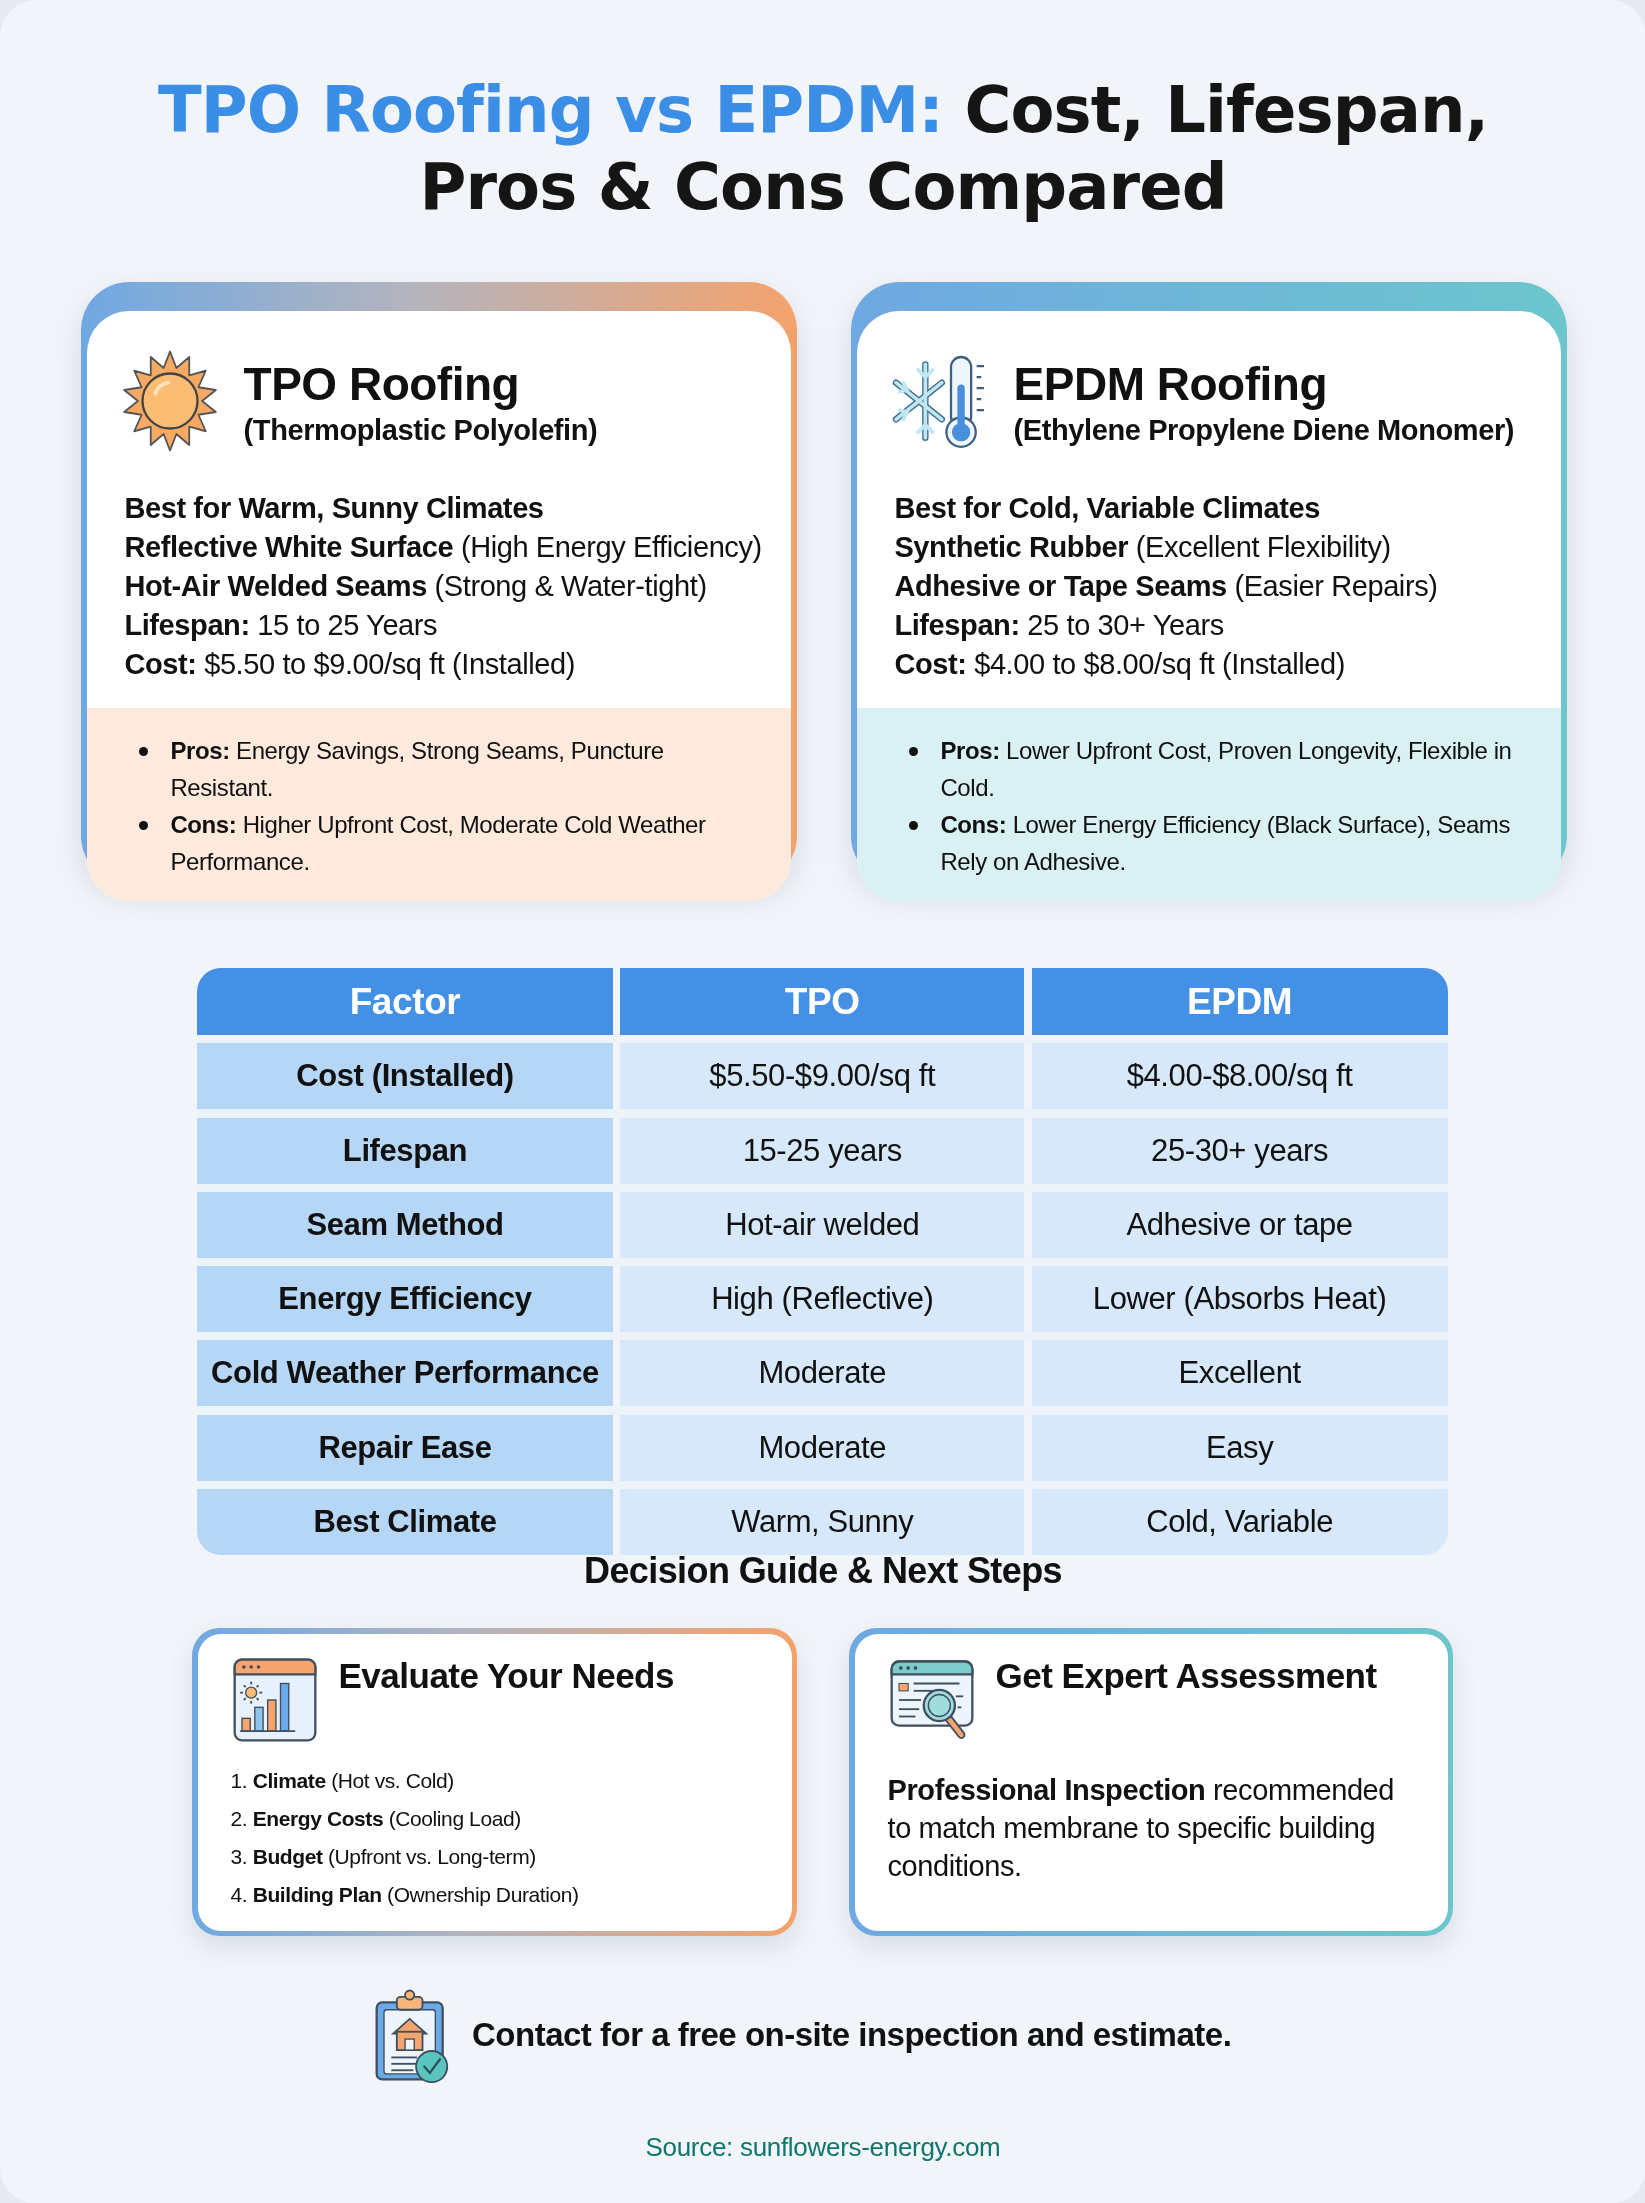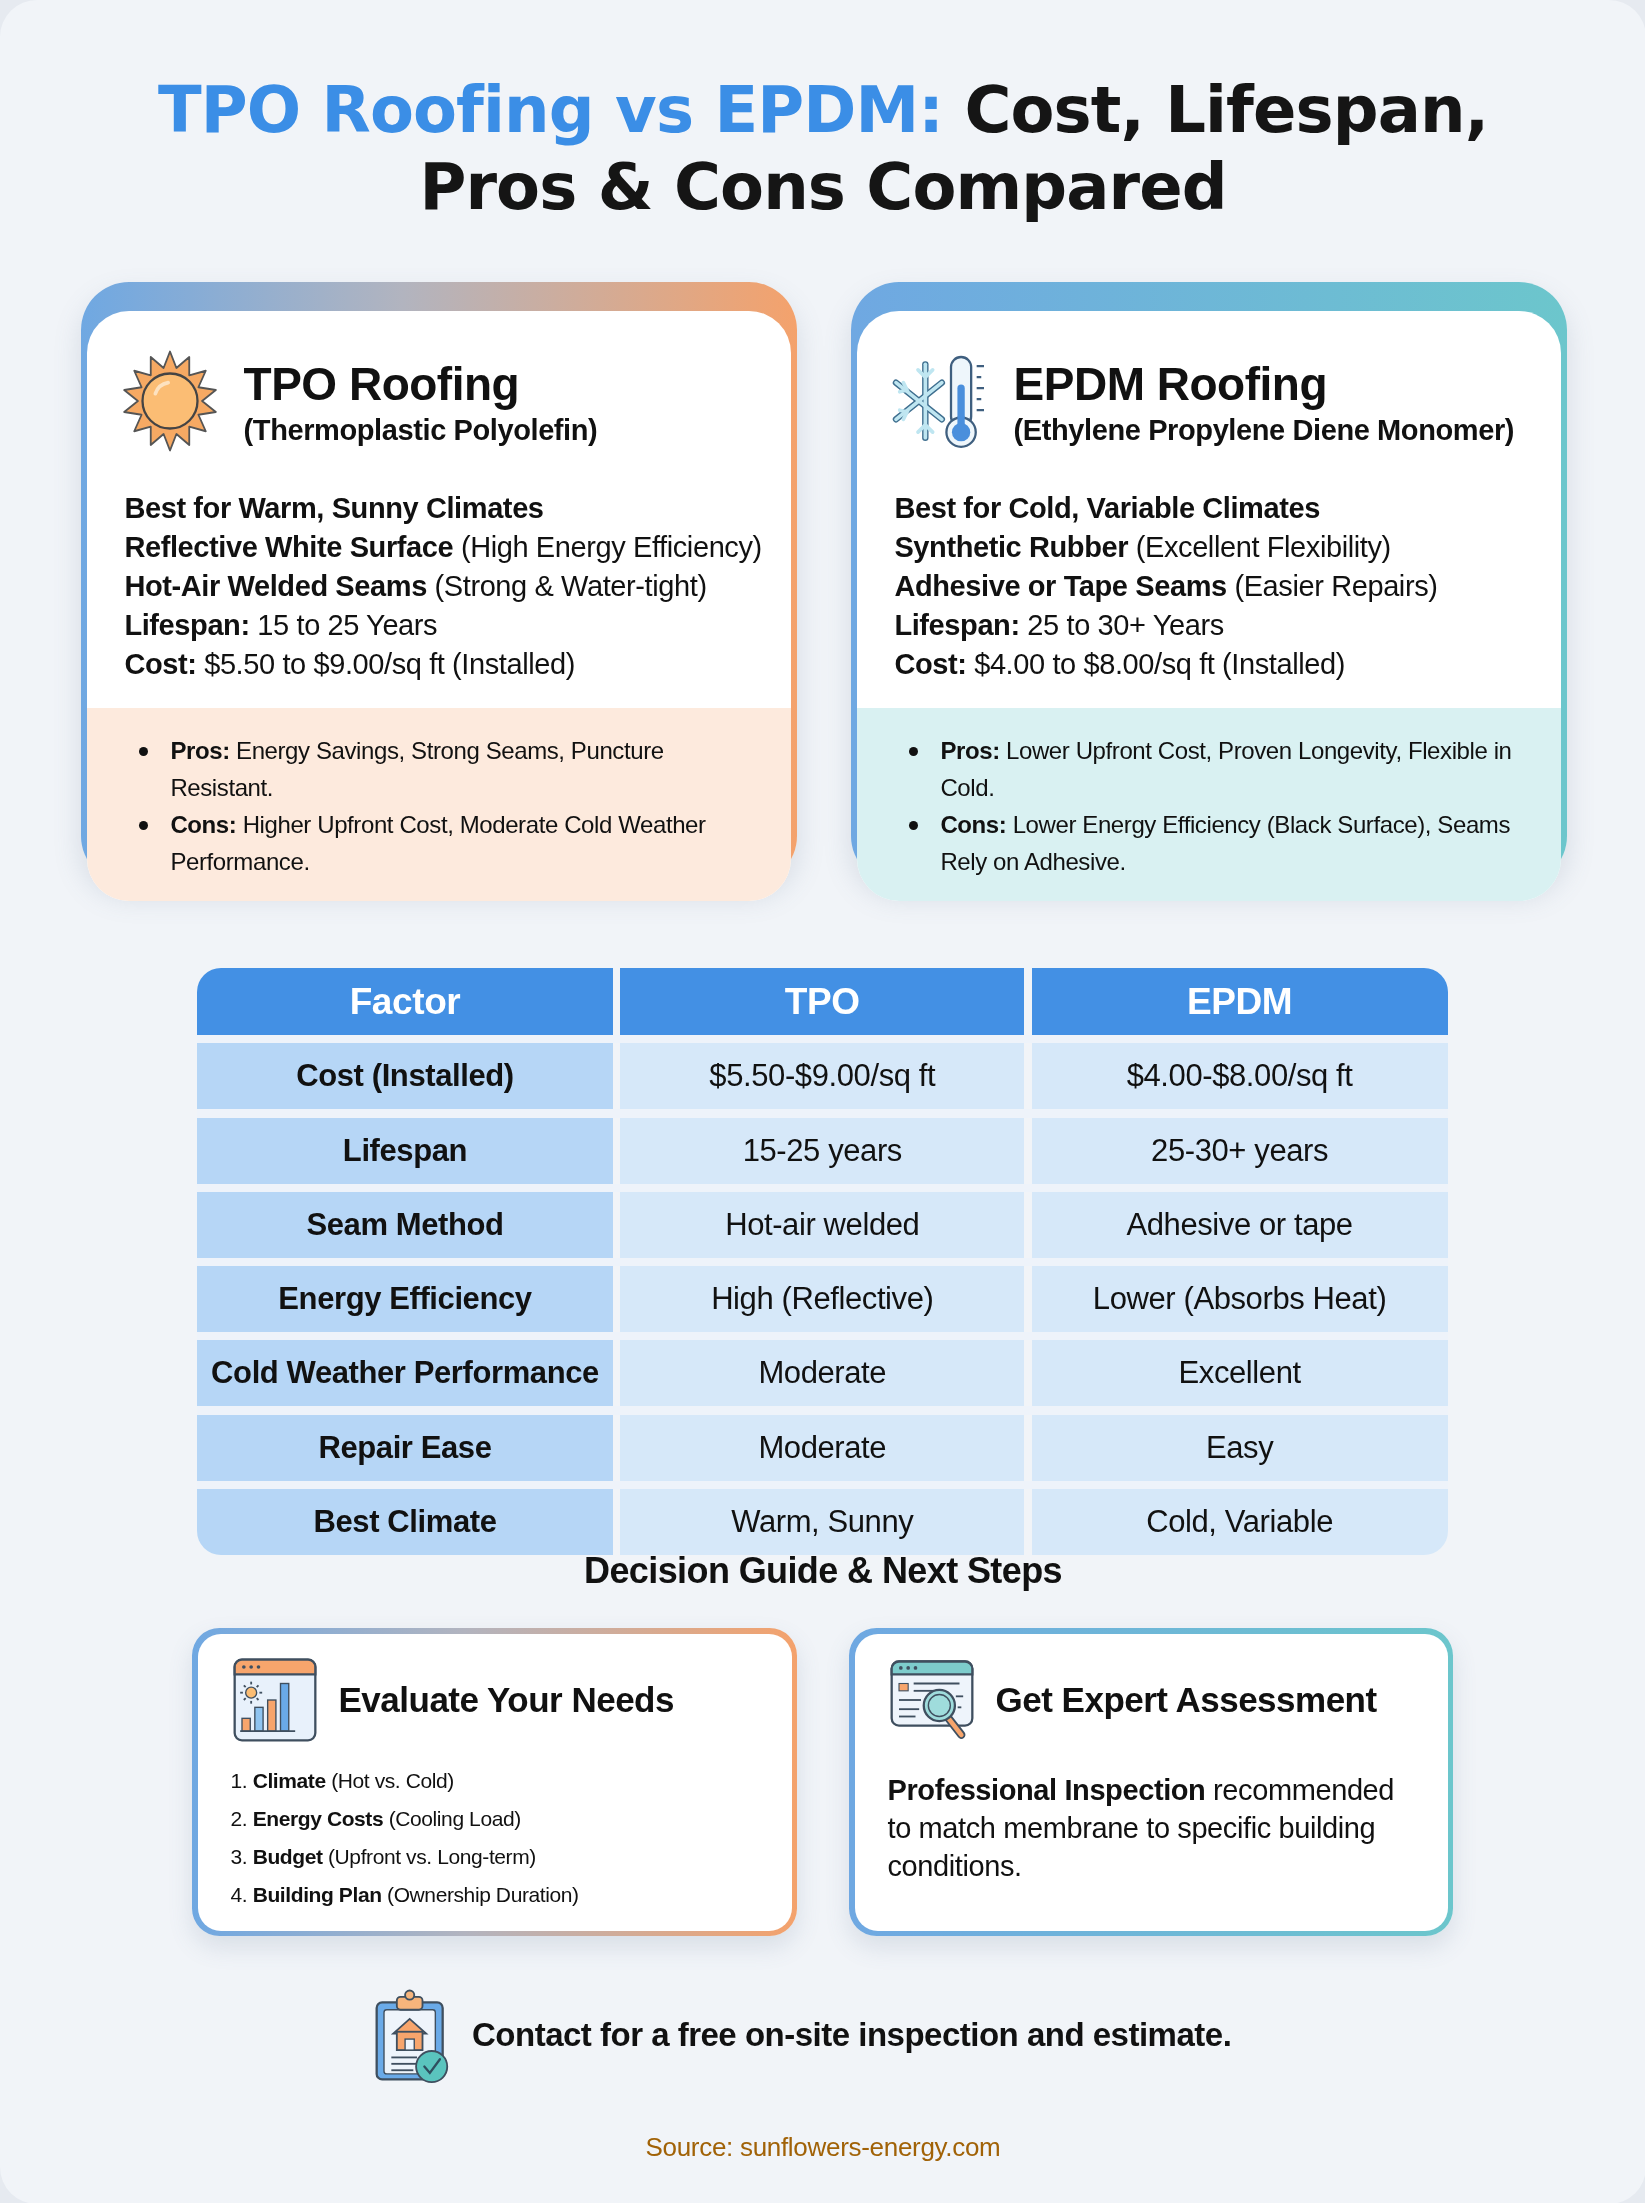--- a/index.html
+++ b/index.html
@@ -93,36 +93,36 @@
     font-size: 36px; font-weight: bold; letter-spacing: -0.6px; line-height: 55px;
   }
   .dcard {
     position: absolute; top: 1628px; width: 605px; height: 308px;
     border-radius: 27.5px; padding: 5.5px;
     box-shadow: 0 11px 24px rgba(90,110,140,0.16);
   }
   .dcard.left { left: 192px; background: linear-gradient(90deg, #6fa8e2 0%, #b2b4bf 45%, #f4a26c 100%); }
   .dcard.right { left: 849px; width: 604px; background: linear-gradient(90deg, #6fa8e2 0%, #6cc6cc 100%); }
   .dcard-inner { width: 100%; height: 100%; background: #fff; border-radius: 23px; padding: 22px 0 0 33px; }
-  .dcard-head { display: flex; align-items: center; height: 88px; }
+  .dcard-head { display: flex; align-items: flex-start; height: 88px; }
   .dcard-icon { width: 88px; height: 88px; flex: 0 0 88px; }
   .dcard-title { font-size: 35px; font-weight: bold; letter-spacing: -0.5px; margin-left: 20px; }
   .dcard-list { margin-top: 18.4px; }
   .dcard-list div { font-size: 21px; line-height: 38px; letter-spacing: -0.4px; white-space: nowrap; }
   .dcard-text { margin-top: 27.5px; font-size: 29px; line-height: 38px; letter-spacing: -0.4px; width: 533px; }
 
   .contact {
     position: absolute; left: 373px; top: 1984px; height: 101px;
     display: flex; align-items: center;
   }
   .contact-icon { width: 77px; height: 101px; }
   .contact-text { margin-left: 22px; font-size: 33px; font-weight: bold; letter-spacing: -0.5px; }
   .source {
     position: absolute; left: 0; top: 2132px; width: 1646px; text-align: center;
-    font-size: 26px; color: #a16207; letter-spacing: -0.3px;
+    font-size: 26px; color: #0f766e; letter-spacing: -0.3px;
   }
 </style>
 </head>
 <body>
 
 <div class="page">
 
   <h1 class="title">
     <span class="accent">TPO Roofing vs EPDM:</span><span> Cost, Lifespan,</span><br>
     <span>Pros &amp; Cons Compared</span>

